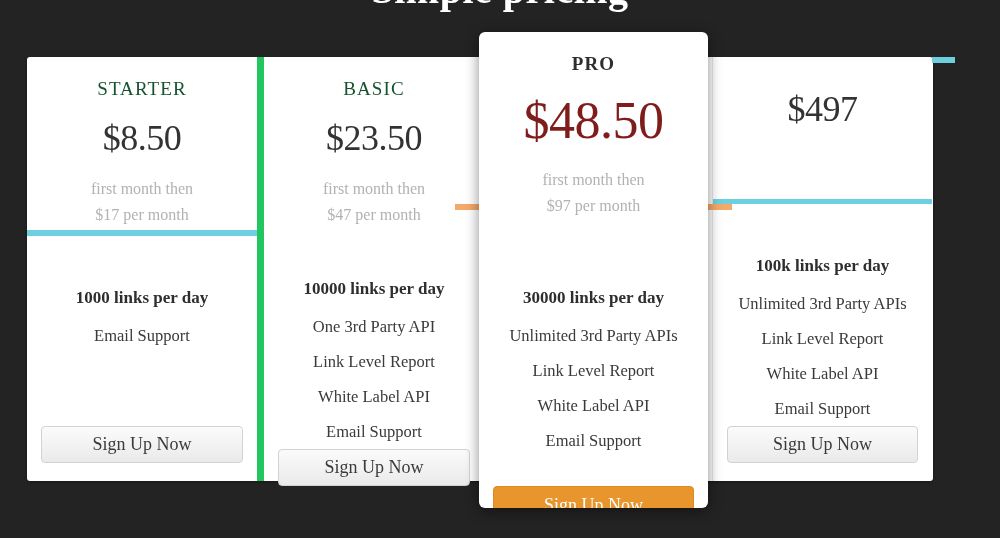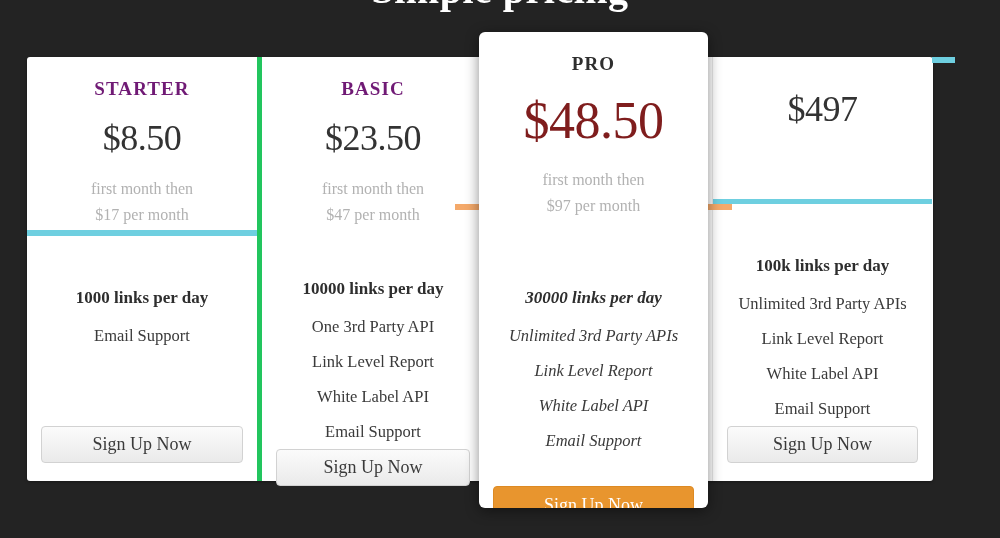--- a/index.html
+++ b/index.html
@@ -45,35 +45,35 @@
   }
 
   .col {
     position: relative;
     height: 100%;
     display: flex;
     flex-direction: column;
   }
 
   .col-starter { width: 230px; }
-  .col-basic   { width: 227px; border-left: 5px solid #22c55e; }
+  .col-basic   { width: 227px; border-left: 7px solid #22c55e; }
   .col-progap  { width: 228px; border-left: 1px solid #e8e8e8; }
   .col-agency  { width: 220px; border-left: 1px solid #e8e8e8; }
 
   
   .price-block {
     height: 173px;
     padding-top: 12px;
     text-align: center;
   }
 
   .plan-name {
     font-size: 19px;
-    font-weight: 700;
-    color: #701a75;
+    font-weight: 400;
+    color: #14532d;
     letter-spacing: 1.1px;
     line-height: 1;
     padding-top: 10px;
   }
 
   .plan-price {
     font-size: 36px;
     font-weight: 400;
     color: #333333;
     line-height: 1;
@@ -195,21 +195,21 @@
   .pro-bleed {
     position: absolute;
     top: 204px;
     height: 6px;
     background: #f4a96a;
     z-index: 2;
   }
   .pro-bleed-left  { left: 455px;  width: 26px; }
   .pro-bleed-right { left: 706px;  width: 26px; }
 
-  .pro-features { flex: 1; padding-top: 24px; font-style: italic; }
+  .pro-features { flex: 1; padding-top: 24px; }
 
   .pro-feature-head {
     font-size: 17px;
     font-weight: 700;
     color: #2e2e2e;
     padding-bottom: 10px;
   }
 
   .pro-feature {
     font-size: 16.5px;

